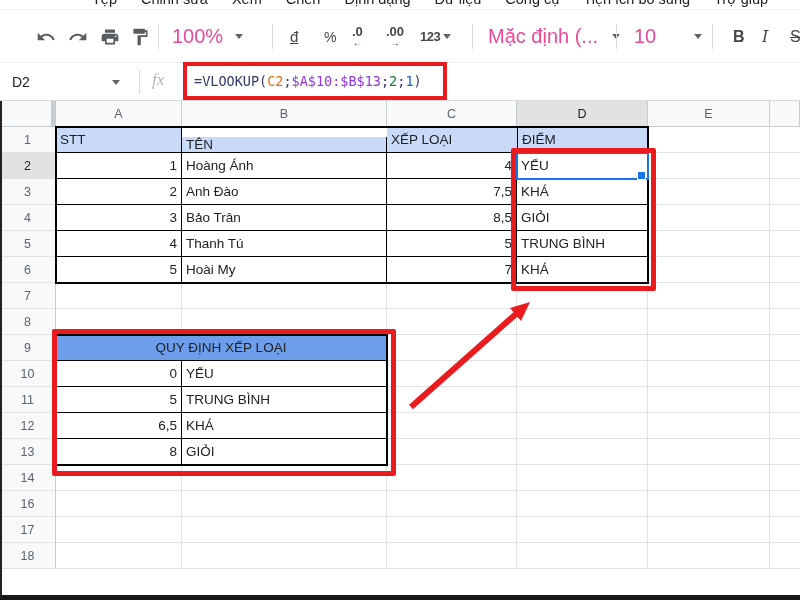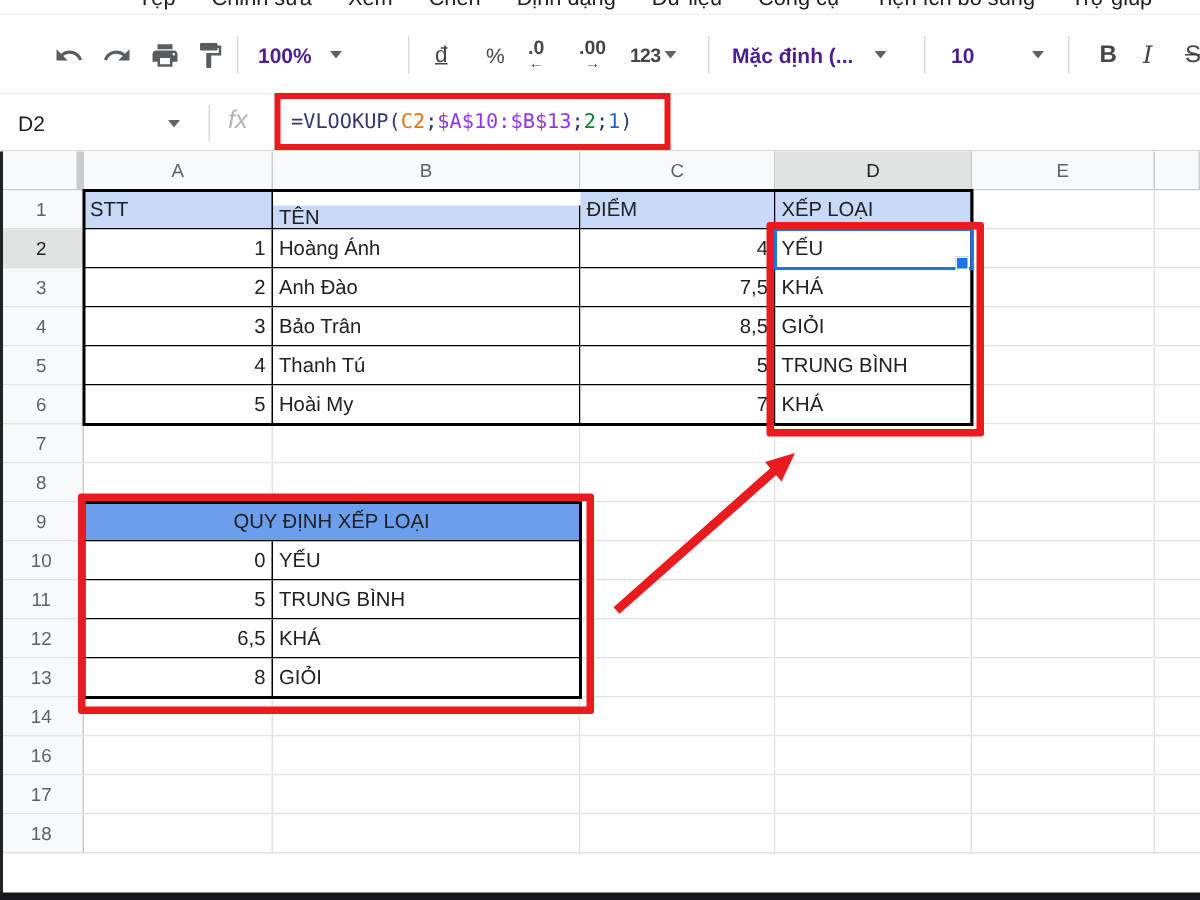--- a/index.html
+++ b/index.html
@@ -13,40 +13,40 @@
               color:#202124;white-space:nowrap;}
   .menu-item{flex:0 0 auto;}
 
   
   .toolbar{position:absolute;left:0;top:9px;width:100%;height:53px;background:#fff;border-top:1px solid #f1f1f1;}
   .ti{position:absolute;top:0;height:53px;display:flex;align-items:center;color:#444746;cursor:default;}
   .ti svg{width:20px;height:20px;fill:#5a5d60;}
   .tdiv{position:absolute;top:14px;width:1px;height:25px;background:#d9d9d9;}
   .caret{display:inline-block;width:0;height:0;border-left:4px solid transparent;
          border-right:4px solid transparent;border-top:5px solid #5f6368;}
-  .tb-text{font-size:14px;color:#4c1d95;font-weight:bold;}
+  .tb-text{font-size:20px;color:#ec4899;}
   .cur{font-size:15px;text-decoration:underline;color:#444746;}
   .pct{font-size:14px;color:#444746;}
   .decwrap{display:flex;flex-direction:column;align-items:center;line-height:11px;color:#444746;}
   .decmain{font-size:13px;font-weight:700;}
   .decarr{font-size:10px;}
   .fmt123{font-size:13px;font-weight:600;letter-spacing:-0.5px;color:#444746;}
   .boldb{font-size:16px;font-weight:700;color:#444746;}
   .itali{font-size:16px;font-style:italic;font-family:"DejaVu Serif","Liberation Serif",serif;color:#444746;}
   .strik{font-size:16px;text-decoration:line-through;color:#444746;}
 
   
   .formulabar{position:absolute;left:0;top:62px;width:100%;height:39px;background:#fff;
               border-top:1px solid #efefef;border-bottom:1px solid #d9d9d9;}
   .namebox{position:absolute;left:0;top:0;width:132px;height:100%;display:flex;align-items:center;
            padding-left:12px;font-size:14px;color:#202124;}
   .namebox .caret{position:absolute;right:12px;top:17px;}
   .fbar-div{position:absolute;left:139px;top:7px;width:1px;height:24px;background:#d9d9d9;}
   .fx{position:absolute;left:152px;top:7px;font-style:italic;color:#b3b6ba;font-size:17px;
-      font-family:Liberation Sans, sans-serif;}
+      font-family:Liberation Serif, serif;}
   .formula-redbox{position:absolute;left:183px;top:-1px;width:264px;height:38px;border:4px solid #ea1b1e;
                   display:flex;align-items:center;padding-left:7px;background:#fff;
                   font-family:"DejaVu Sans Mono","Liberation Mono",monospace;font-size:13.5px;white-space:pre;}
 
   
   .grid{position:absolute;left:0;top:101px;width:800px;height:494px;background:#fff;}
   .colhdr{display:flex;height:26px;}
   .corner{width:56px;height:26px;background:#f8f9fa;border-right:5px solid #c9cccf;
           border-bottom:1px solid #c9cccf;}
   .hcell{height:26px;background:#f8f9fa;border-right:1px solid #c9cccf;border-bottom:1px solid #c9cccf;
@@ -199,22 +199,22 @@
         <div class="hcell" style="width: 130px;">C</div>
         <div class="hcell sel" style="width: 131px;">D</div>
         <div class="hcell" style="width: 122px;">E</div>
         <div class="hcell stub" style="width: 30px;"></div>
       </div>
     <div>
         <div class="grow">
           <div class="rownum">1</div>
           <div class="cell tbl hdr1" style="width: 126px;">STT</div>
           <div class="cell tbl hdr1" style="width: 205px; margin-top: 10px;">TÊN</div>
+          <div class="cell tbl hdr1" style="width: 131px;">XẾP LOẠI</div>
           <div class="cell tbl hdr1" style="width: 130px;">ĐIỂM</div>
-          <div class="cell tbl hdr1" style="width: 131px;">XẾP LOẠI</div>
           <div class="cell" style="width: 122px;"></div>
           <div class="cell stub" style="width: 30px;"></div>
         </div>
         <div class="grow">
           <div class="rownum sel">2</div>
           <div class="cell tbl num" style="width: 126px;">1</div>
           <div class="cell tbl" style="width: 205px;">Hoàng Ánh</div>
           <div class="cell tbl num" style="width: 130px;">4</div>
           <div class="cell tbl" style="width: 131px;">YẾU</div>
           <div class="cell" style="width: 122px;"></div>

